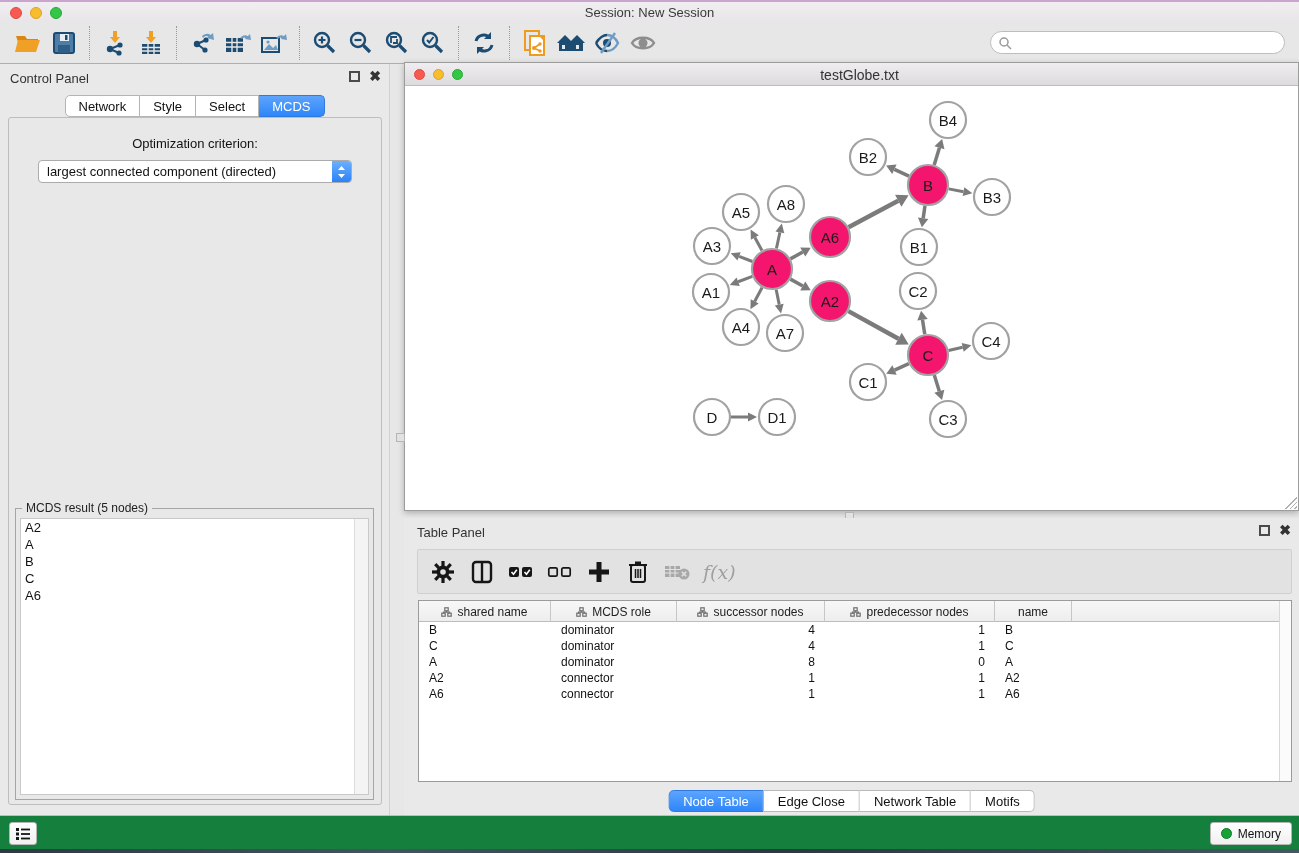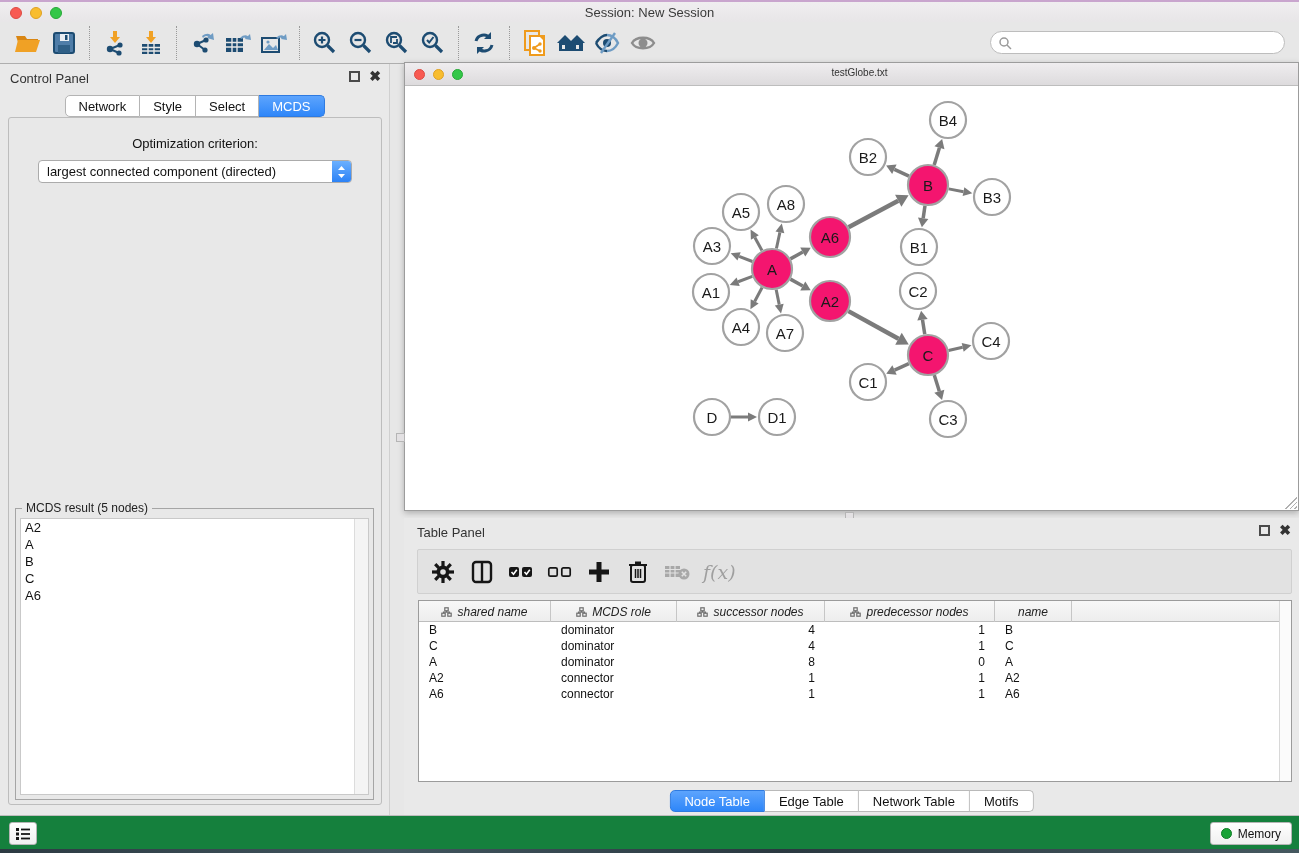--- a/index.html
+++ b/index.html
@@ -58,37 +58,37 @@
   .result-list { position:absolute; left:4px; right:4px; top:9px; bottom:4px; background:#fff; border:1px solid #c9c9c9; overflow:hidden; }
   .result-scroll { position:absolute; right:0; top:0; bottom:0; width:14px; background:#f4f4f4; border-left:1px solid #dcdcdc; }
   .result-item { font-size:13px; color:#111; padding:1px 0 1px 4px; line-height:15px; }
 
   
   .netwin { position:absolute; left:404px; top:62px; width:895px; height:449px; background:#fff;
     border:1px solid #9c9c9c; box-shadow:0 2px 6px rgba(0,0,0,0.25); }
   .net-titlebar { position:relative; height:23px; background:linear-gradient(#efedef,#dddbdd); border-bottom:1px solid #bdbdbd; }
   .net-titlebar .traffic { top:6px; left:9px; }
   .net-titlebar .tl { width:11px; height:11px; }
-  .net-title { position:absolute; left:16px; right:0; top:4px; text-align:center; font-size:10px; color:#333; }
+  .net-title { position:absolute; left:16px; right:0; top:4px; text-align:center; font-size:14px; color:#333; }
   .net-canvas { position:absolute; left:0; top:23px; right:0; bottom:0; background:#fff; overflow:hidden; }
   .resize-grip { position:absolute; right:1px; bottom:1px; width:13px; height:13px;
     background:
       linear-gradient(135deg, transparent 0 52%, #b0b0b0 52% 58%, transparent 58% 70%, #b0b0b0 70% 76%, transparent 76% 88%, #b0b0b0 88% 94%, transparent 94%); }
   .splitter-sq { position:absolute; width:9px; height:9px; background:#e3e1e3; border:1px solid #b5b5b5; }
 
   
   .table-panel { position:absolute; left:404px; top:518px; width:895px; height:297px; background:#e9e9e9; }
   .tp-toolbar { position:absolute; left:13px; right:7px; top:31px; height:45px; background:#e2e2e2;
     border:1px solid #d0d0d0; border-radius:2px; display:flex; align-items:center; gap:13px; padding-left:12px; }
   .tp-ico { width:26px; height:26px; display:flex; align-items:center; justify-content:center; }
   .fx-label { font-family:"DejaVu Serif", serif; font-style:italic; font-size:19px; color:#9f9f9f; }
 
   .datatable { position:absolute; left:14px; right:7px; top:82px; bottom:33px; background:#fff; border:1px solid #9b9b9b; overflow:hidden; }
   .dt-scroll { position:absolute; right:0; top:0; bottom:0; width:12px; border-left:1px solid #d8d8d8; background:#fbfbfb; }
-  .dt-header { display:flex; height:21px; background:linear-gradient(#f7f7f7,#ededed); border-bottom:1px solid #bdbdbd;font-style:italic; }
+  .dt-header { display:flex; height:21px; background:linear-gradient(#f7f7f7,#ededed); border-bottom:1px solid #bdbdbd; }
   .dt-h-cell { display:flex; align-items:center; justify-content:center; gap:5px; font-size:12px; color:#222;
     border-right:1px solid #c6c6c6; height:21px; }
   .dt-row { display:flex; height:16px; }
   .dt-cell { font-size:12px; color:#111; height:16px; line-height:16px; white-space:nowrap; overflow:hidden; }
 
   .bottom-tabs { position:absolute; left:50%; transform:translateX(-50%); bottom:3px; display:flex; }
   .btab { height:22px; padding:0 14px; background:#fff; border:1px solid #b9b9b9; border-left:none;
     font-size:13px; color:#111; display:flex; align-items:center; }
   .btab:first-child { border-left:1px solid #b9b9b9; border-radius:5px 0 0 5px; }
   .btab:last-child { border-radius:0 5px 5px 0; }
@@ -568,21 +568,21 @@
             <div class="dt-cell" style="width: 148px; text-align: right; padding: 0px 10px 0px 0px;">1</div>
             <div class="dt-cell" style="width: 170px; text-align: right; padding: 0px 10px 0px 0px;">1</div>
             <div class="dt-cell" style="width: 77px; text-align: left; padding: 0px 0px 0px 10px;">A6</div>
           </div>
         </div>
       <div class="dt-scroll"></div>
     </div>
 
     <div class="bottom-tabs" id="bottom-tabs">
         <div class="btab sel">Node Table</div>
-        <div class="btab">Edge Table</div>
+        <div class="btab">Edge Close</div>
         <div class="btab">Network Table</div>
         <div class="btab">Motifs</div>
       </div>
   </div>
 
   <div class="statusbar">
     <span class="sb-btn sb-list">
       <svg width="16" height="14" viewBox="0 0 16 14">
           <g fill="#161616">
             <rect x="1" y="1" width="3" height="3"></rect>

